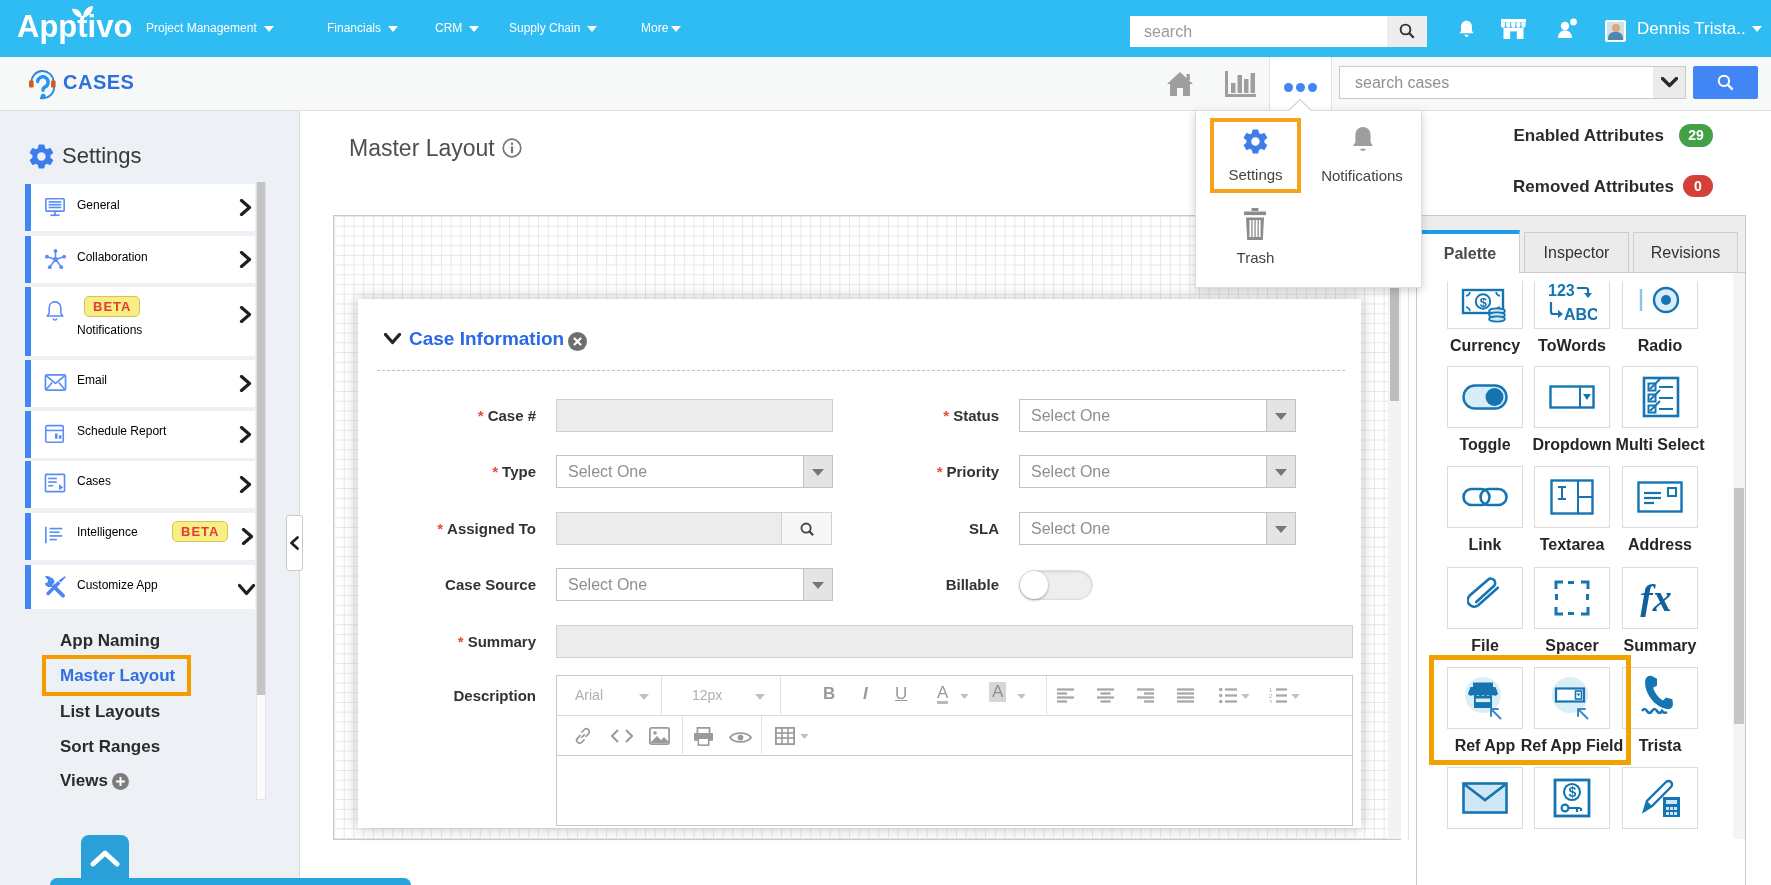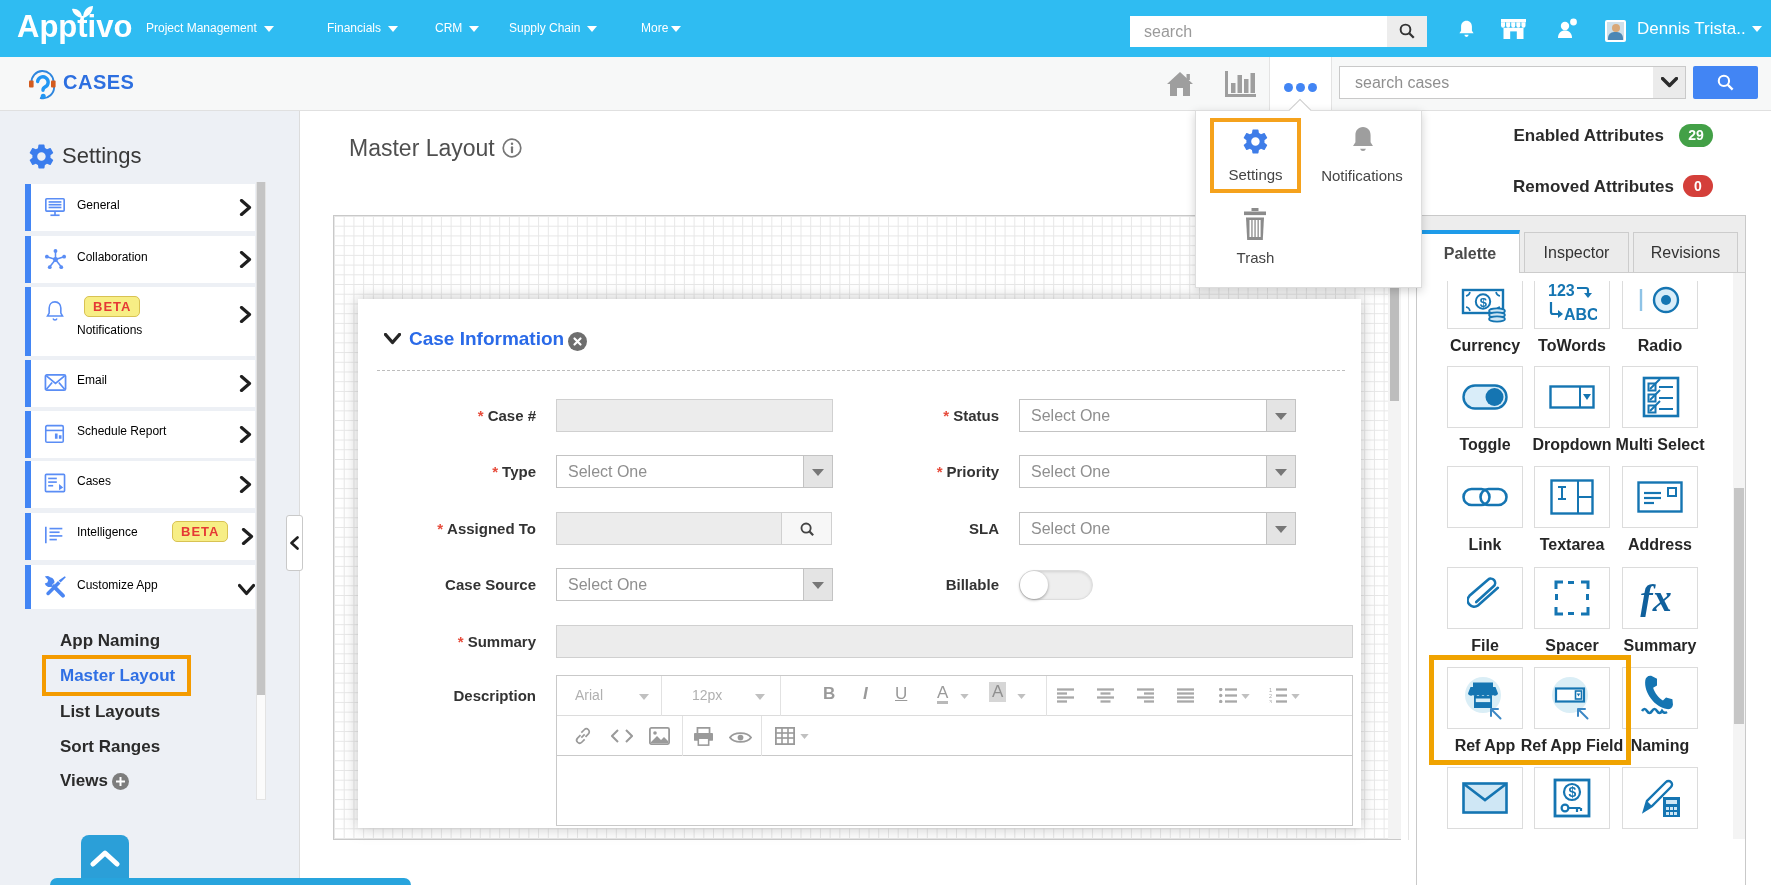--- a/index.html
+++ b/index.html
@@ -632,21 +632,21 @@
         </svg>
       </div>
     <div class="tile" style="left:205px;top:451px;">
         <svg width="50" height="46" viewBox="0 0 50 46">
           <path d="M14 2 C10.5 2 8.8 4.6 8.8 7.3 c0 12.3 13.2 25.5 25.5 25.5 2.7 0 5.3-1.7 5.3-5.2 l-1.3-5.3 -6.6-0.9 -2.6 3.5 c-4.4-1.8-9.7-7-11.5-11.4 l3.5-2.7 -0.9-6.6 Z" fill="#1575b2" transform="rotate(8 24 17)"></path>
           <path d="M7 36 q2.5-4 5 0 t5 0 t5 0 t5 0 q2 3 5 1" fill="none" stroke="#1575b2" stroke-width="2.6"></path>
         </svg>
       </div>
     <div class="tlabel" style="left:18px;top:521px;width:100px;">Ref App</div>
     <div class="tlabel" style="left:100px;top:521px;width:110px;">Ref App Field</div>
-    <div class="tlabel" style="left:193px;top:521px;width:100px;">Naming</div>
+    <div class="tlabel" style="left:193px;top:521px;width:100px;">Trista</div>
 
     <div class="tile" style="left:30px;top:551px;">
         <svg width="46" height="32" viewBox="0 0 46 32">
           <rect x="1.5" y="1.5" width="43" height="29" fill="#cfe7f5" stroke="#1575b2" stroke-width="2.6"></rect>
           <path d="M2 2 L23 18 L44 2" fill="none" stroke="#1575b2" stroke-width="2.6"></path>
         </svg>
       </div>
     <div class="tile" style="left:117px;top:551px;">
         <svg width="38" height="40" viewBox="0 0 38 40">
           <rect x="2" y="2" width="34" height="36" fill="#fff" stroke="#1575b2" stroke-width="2.8"></rect>

